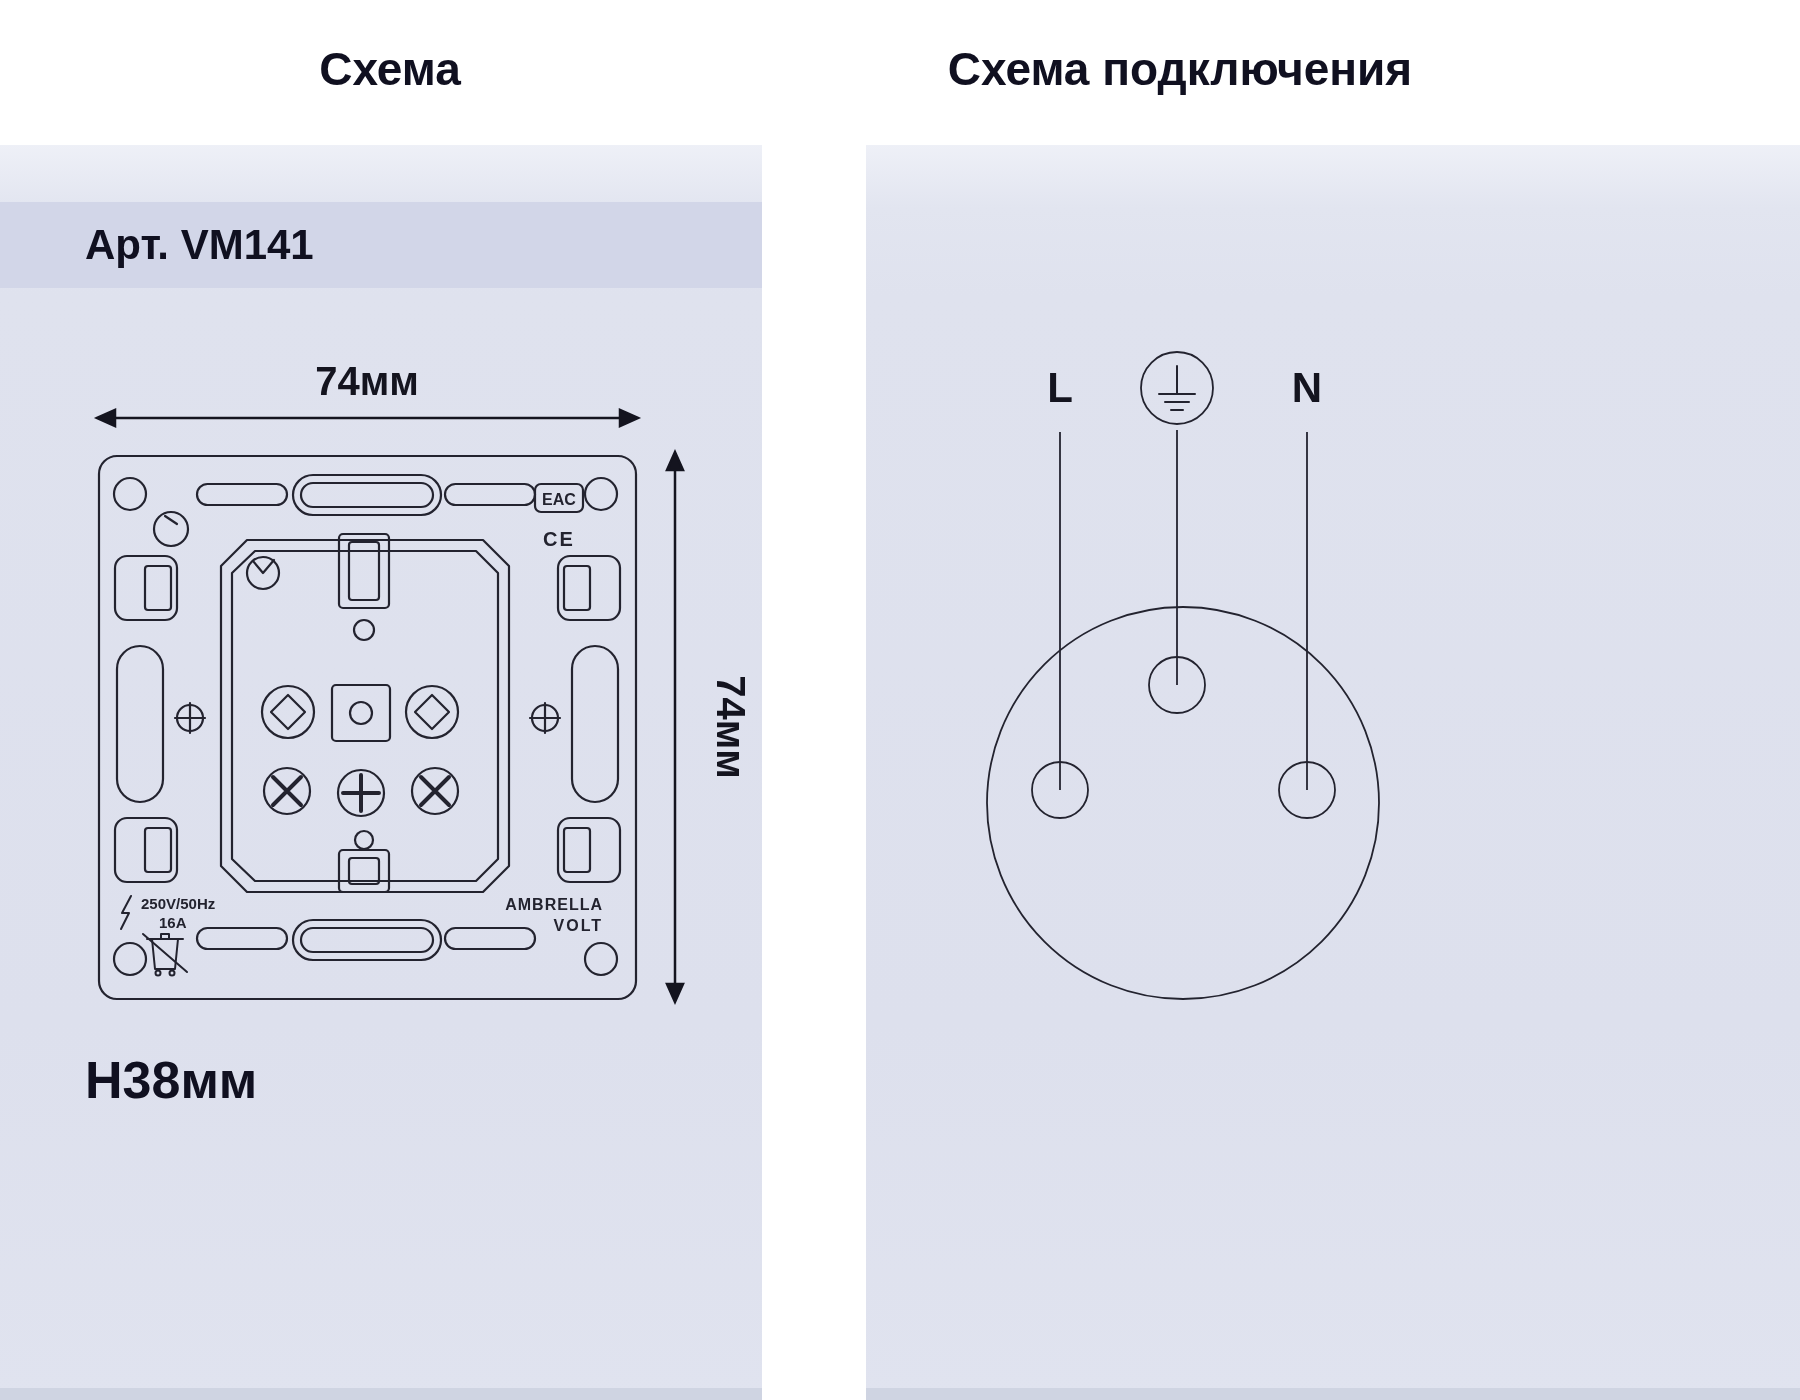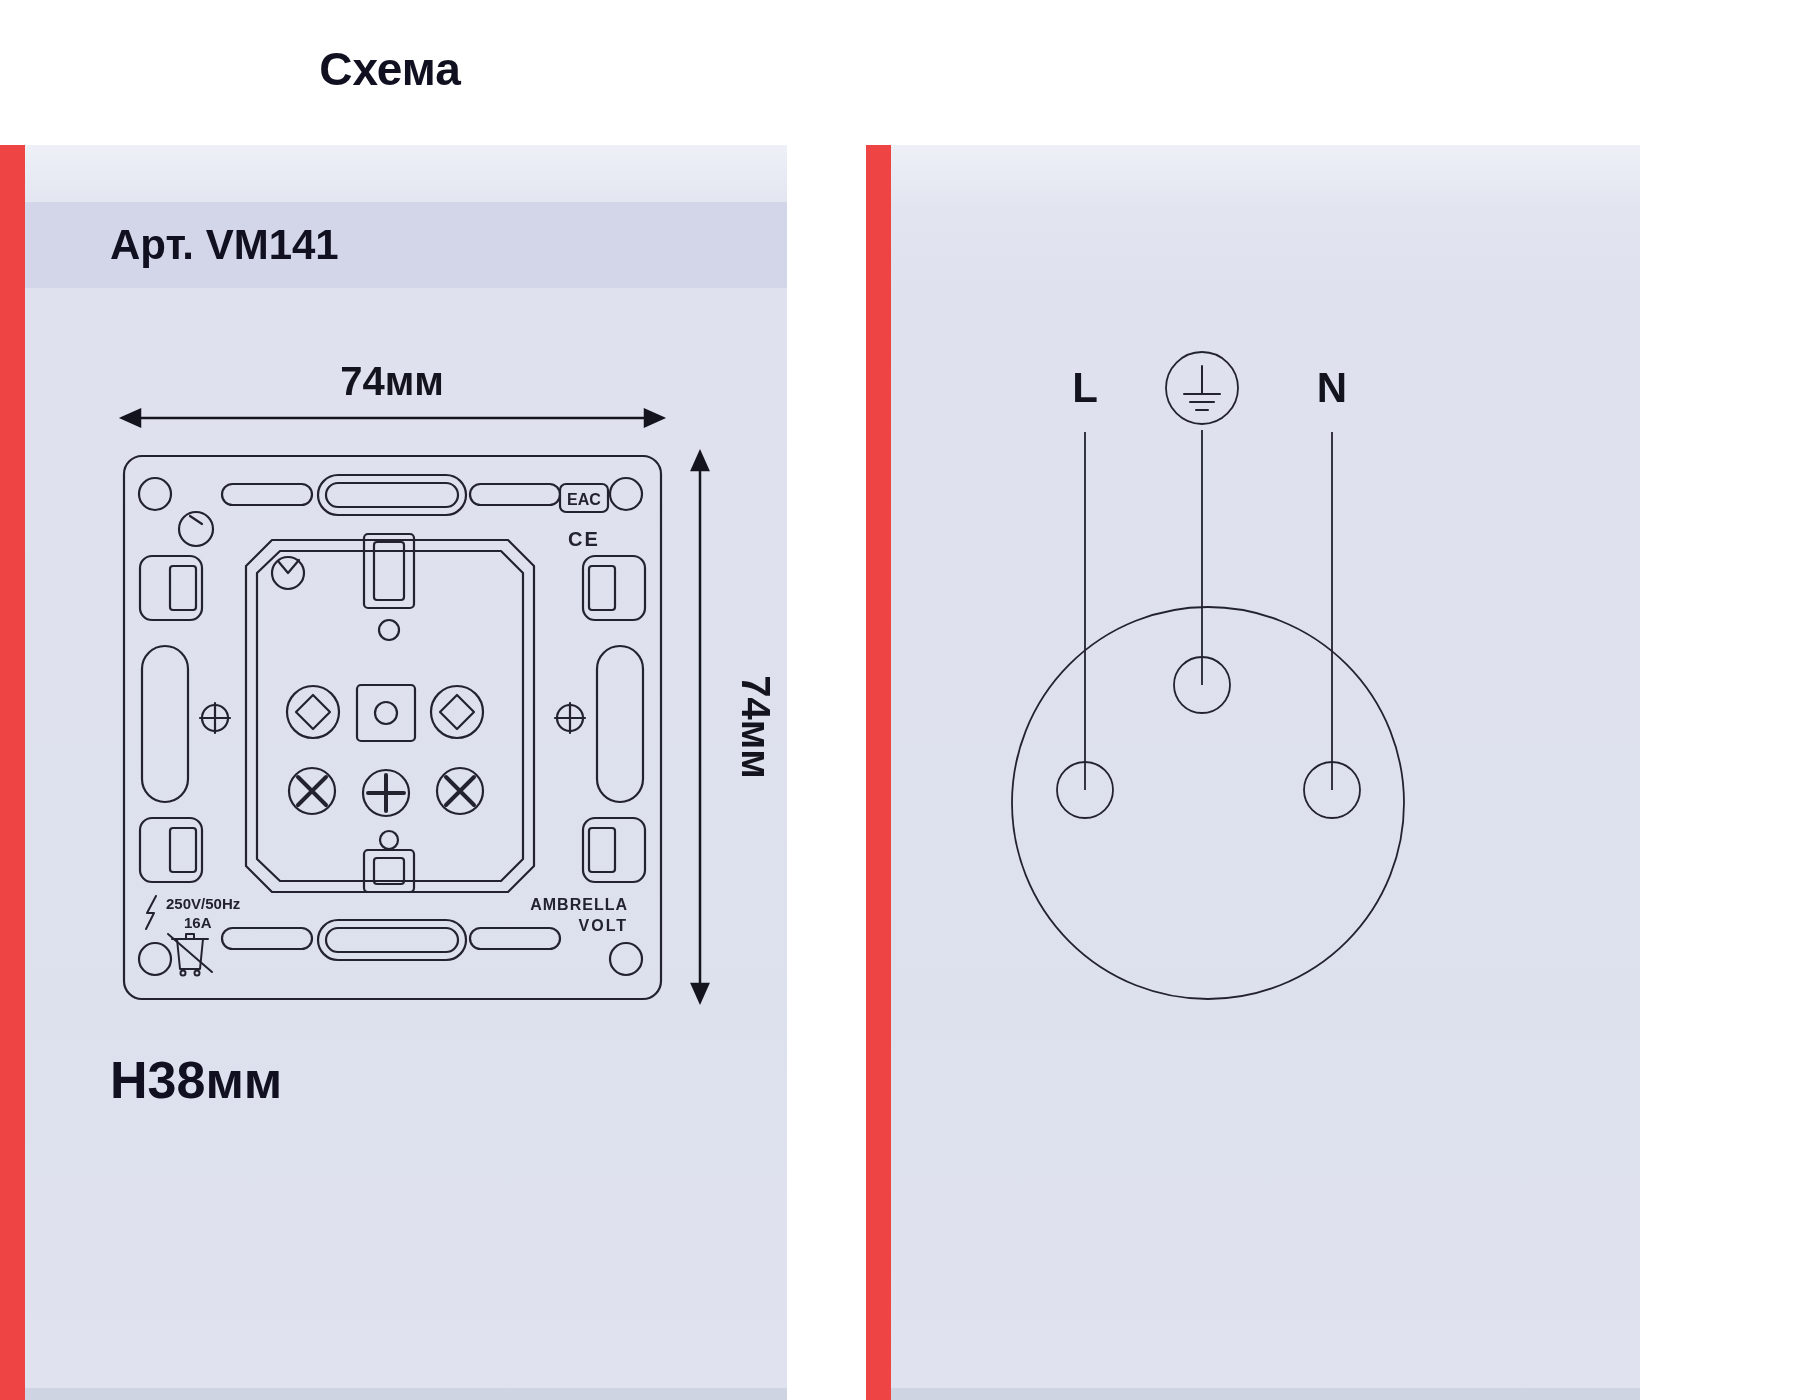--- a/index.html
+++ b/index.html
@@ -2,34 +2,33 @@
 <html><head>
 <meta charset="utf-8">
 <style>
   * { margin: 0; padding: 0; box-sizing: border-box; }
   html, body { width: 1800px; height: 1400px; }
   body {
     font-family: "Liberation Sans", sans-serif;
     background: #ffffff;
     color: #12121e;
   }
-  .page { position: relative; width: 1640px; height: 1400px; background: #ef4444; overflow: hidden; }
+  .page { position: relative; width: 1800px; height: 1400px; background: #6d28d9; overflow: hidden; }
 
   .header { position: absolute; top: 0; left: 0; width: 1800px; height: 145px; background: #ffffff; }
   .title {
     position: absolute; top: 42px; transform: translateX(-50%);
     font-size: 46px; font-weight: 600; color: #101020; white-space: nowrap;
   }
   .title-left  { left: 390px; }
   .title-right { left: 1180px; }
 
   .panel {
     position: absolute; top: 145px; height: 1255px;
     background: linear-gradient(180deg, #eef0f7 0%, #e2e5f0 5%, #dfe2ee 12%, #dde0ed 70%, #e0e3ef 100%);
-    margin-left: 25px;
   }
   .panel-left  { left: 0; width: 762px; }
   .panel-right { left: 866px; width: 934px; }
   .panel::after {
     content: ""; position: absolute; left: 0; bottom: 0; width: 100%; height: 12px;
     background: #cfd4e2;
   }
   .divider { position: absolute; top: 145px; left: 762px; width: 104px; height: 1255px; background: #ffffff; }
 
   .article-band {
@@ -51,20 +50,21 @@
   .wire-text { font-size: 42px; font-weight: 600; fill: #14141f; }
   .small-text { font-weight: bold; fill: #23232f; }
 </style>
 </head>
 <body>
 
 <div class="page">
 
   <header class="header">
     <div class="title title-left">Схема</div>
+    <div class="title title-right">Схема подключения</div>
   </header>
 
   <div class="divider"></div>
 
   <section class="panel panel-left">
 
     <div class="article-band">
       <span>Арт. VM141</span>
     </div>
 

